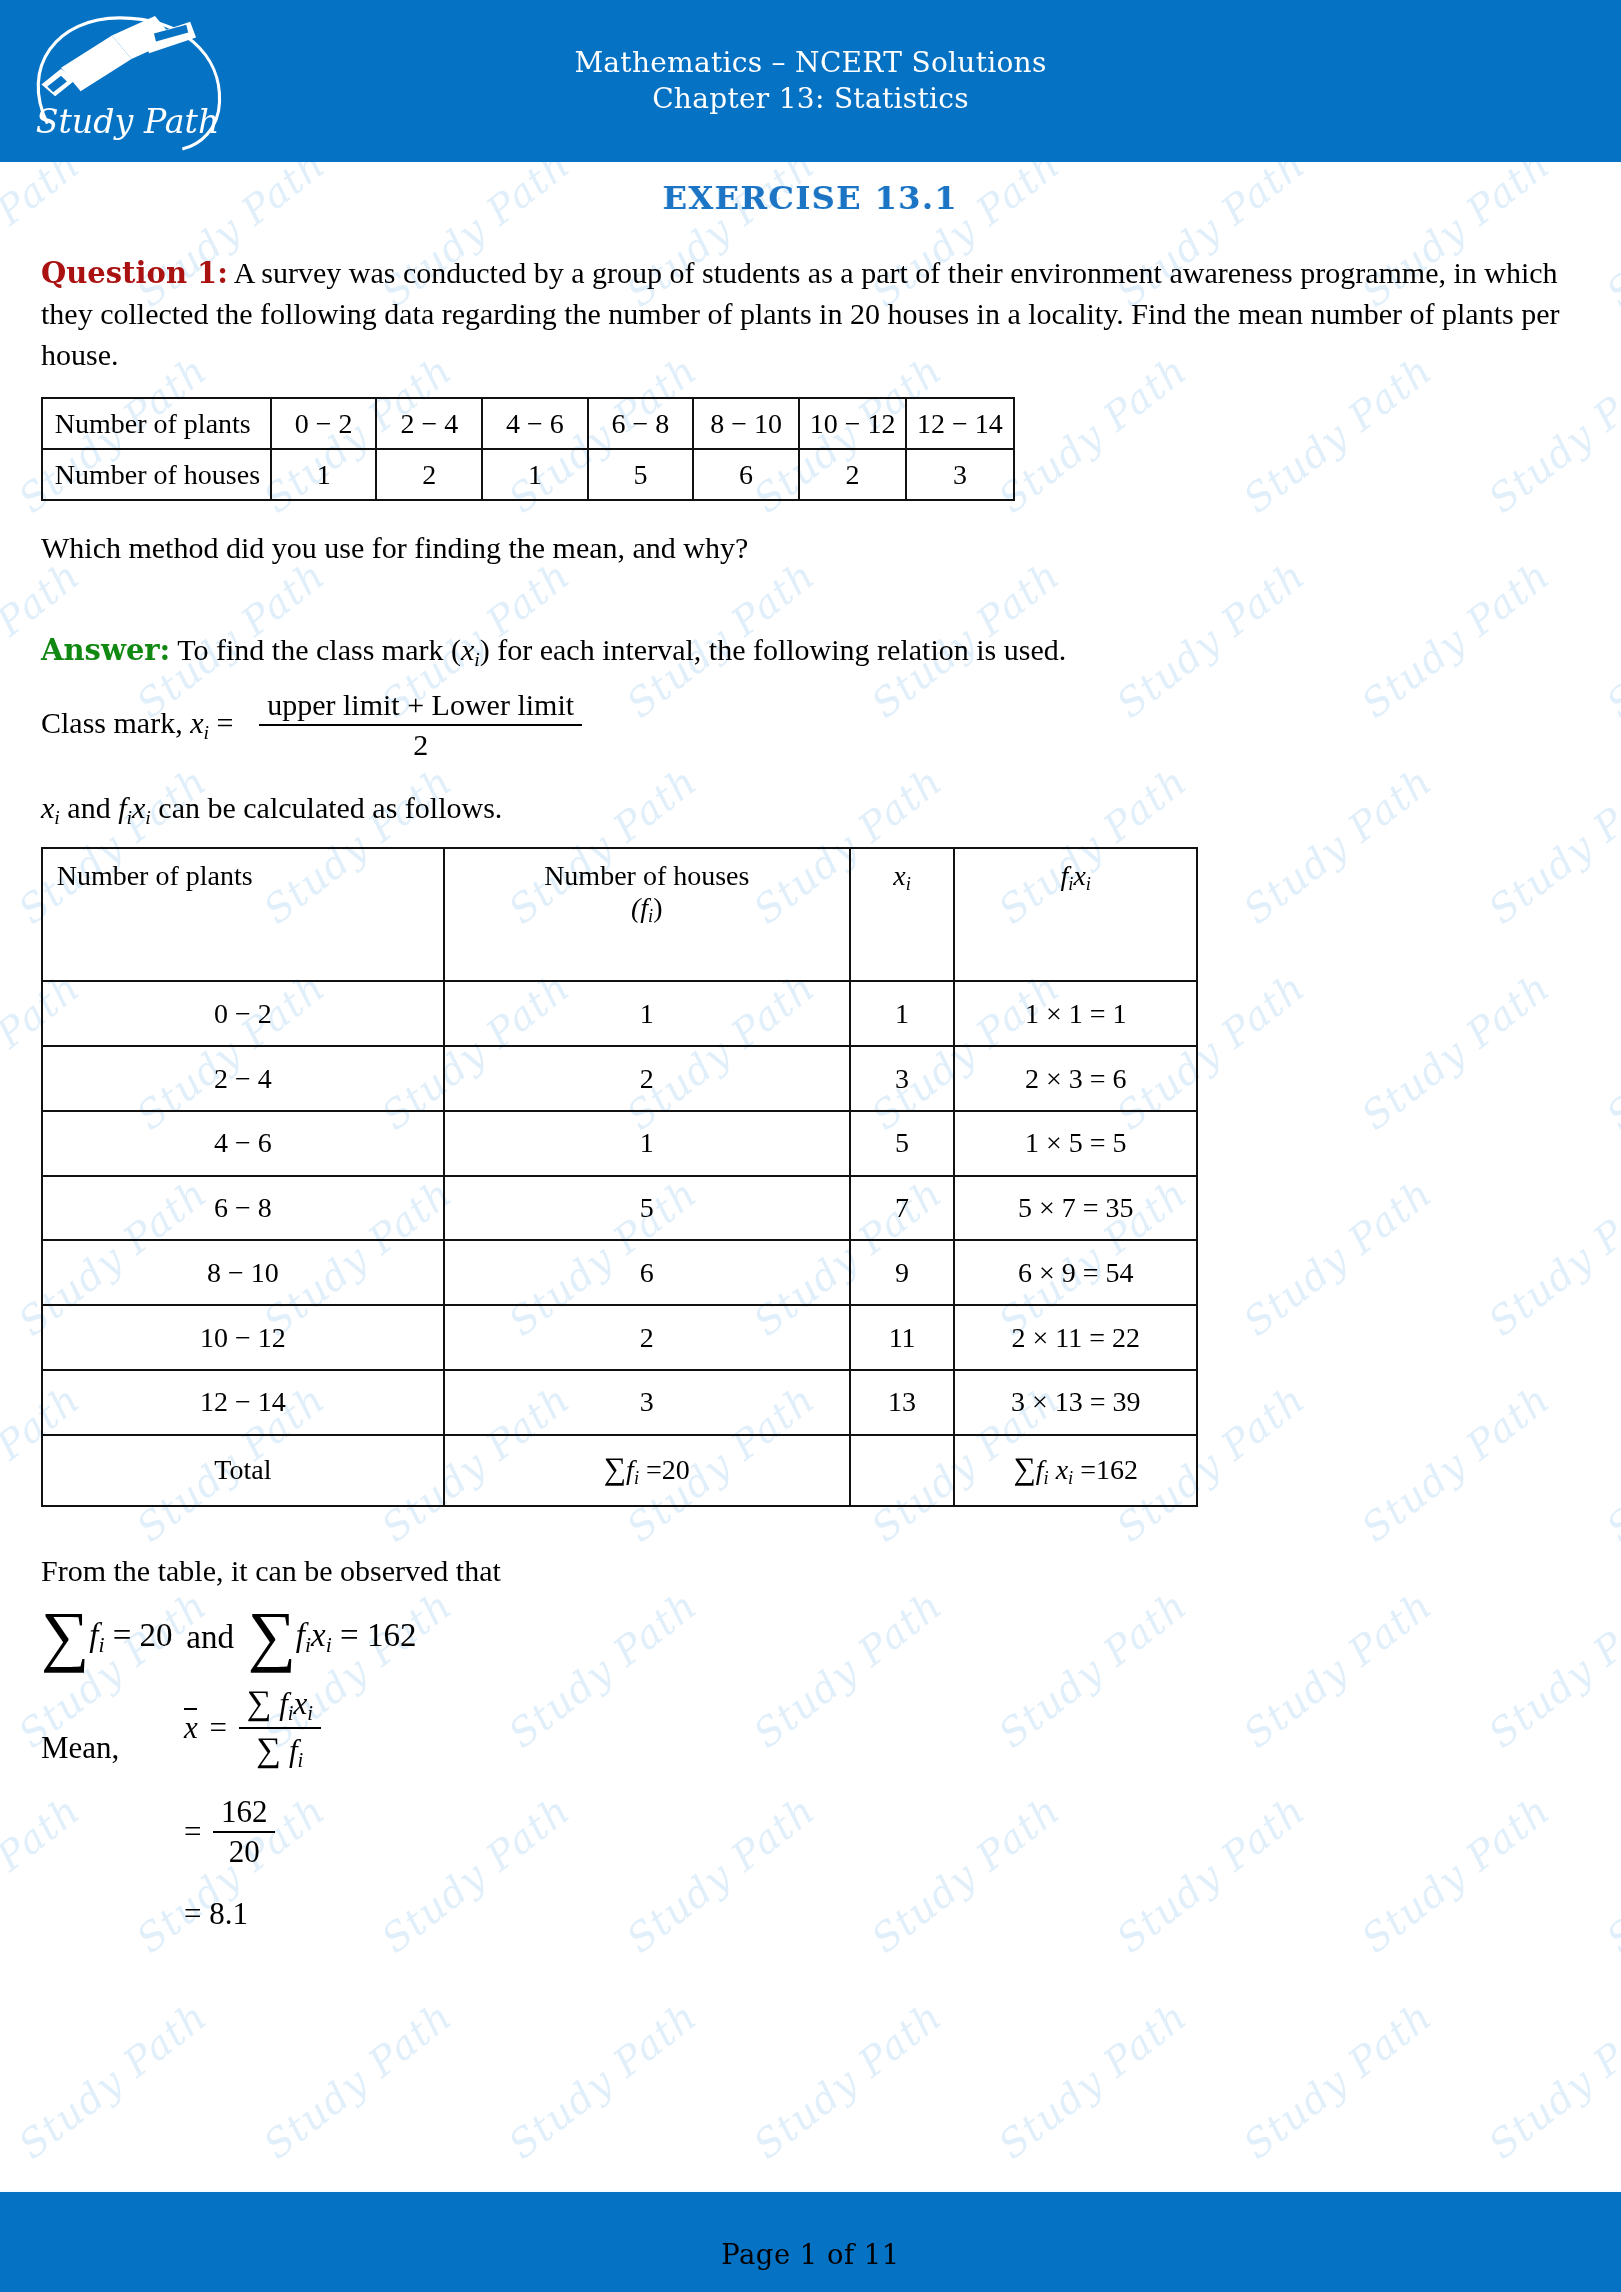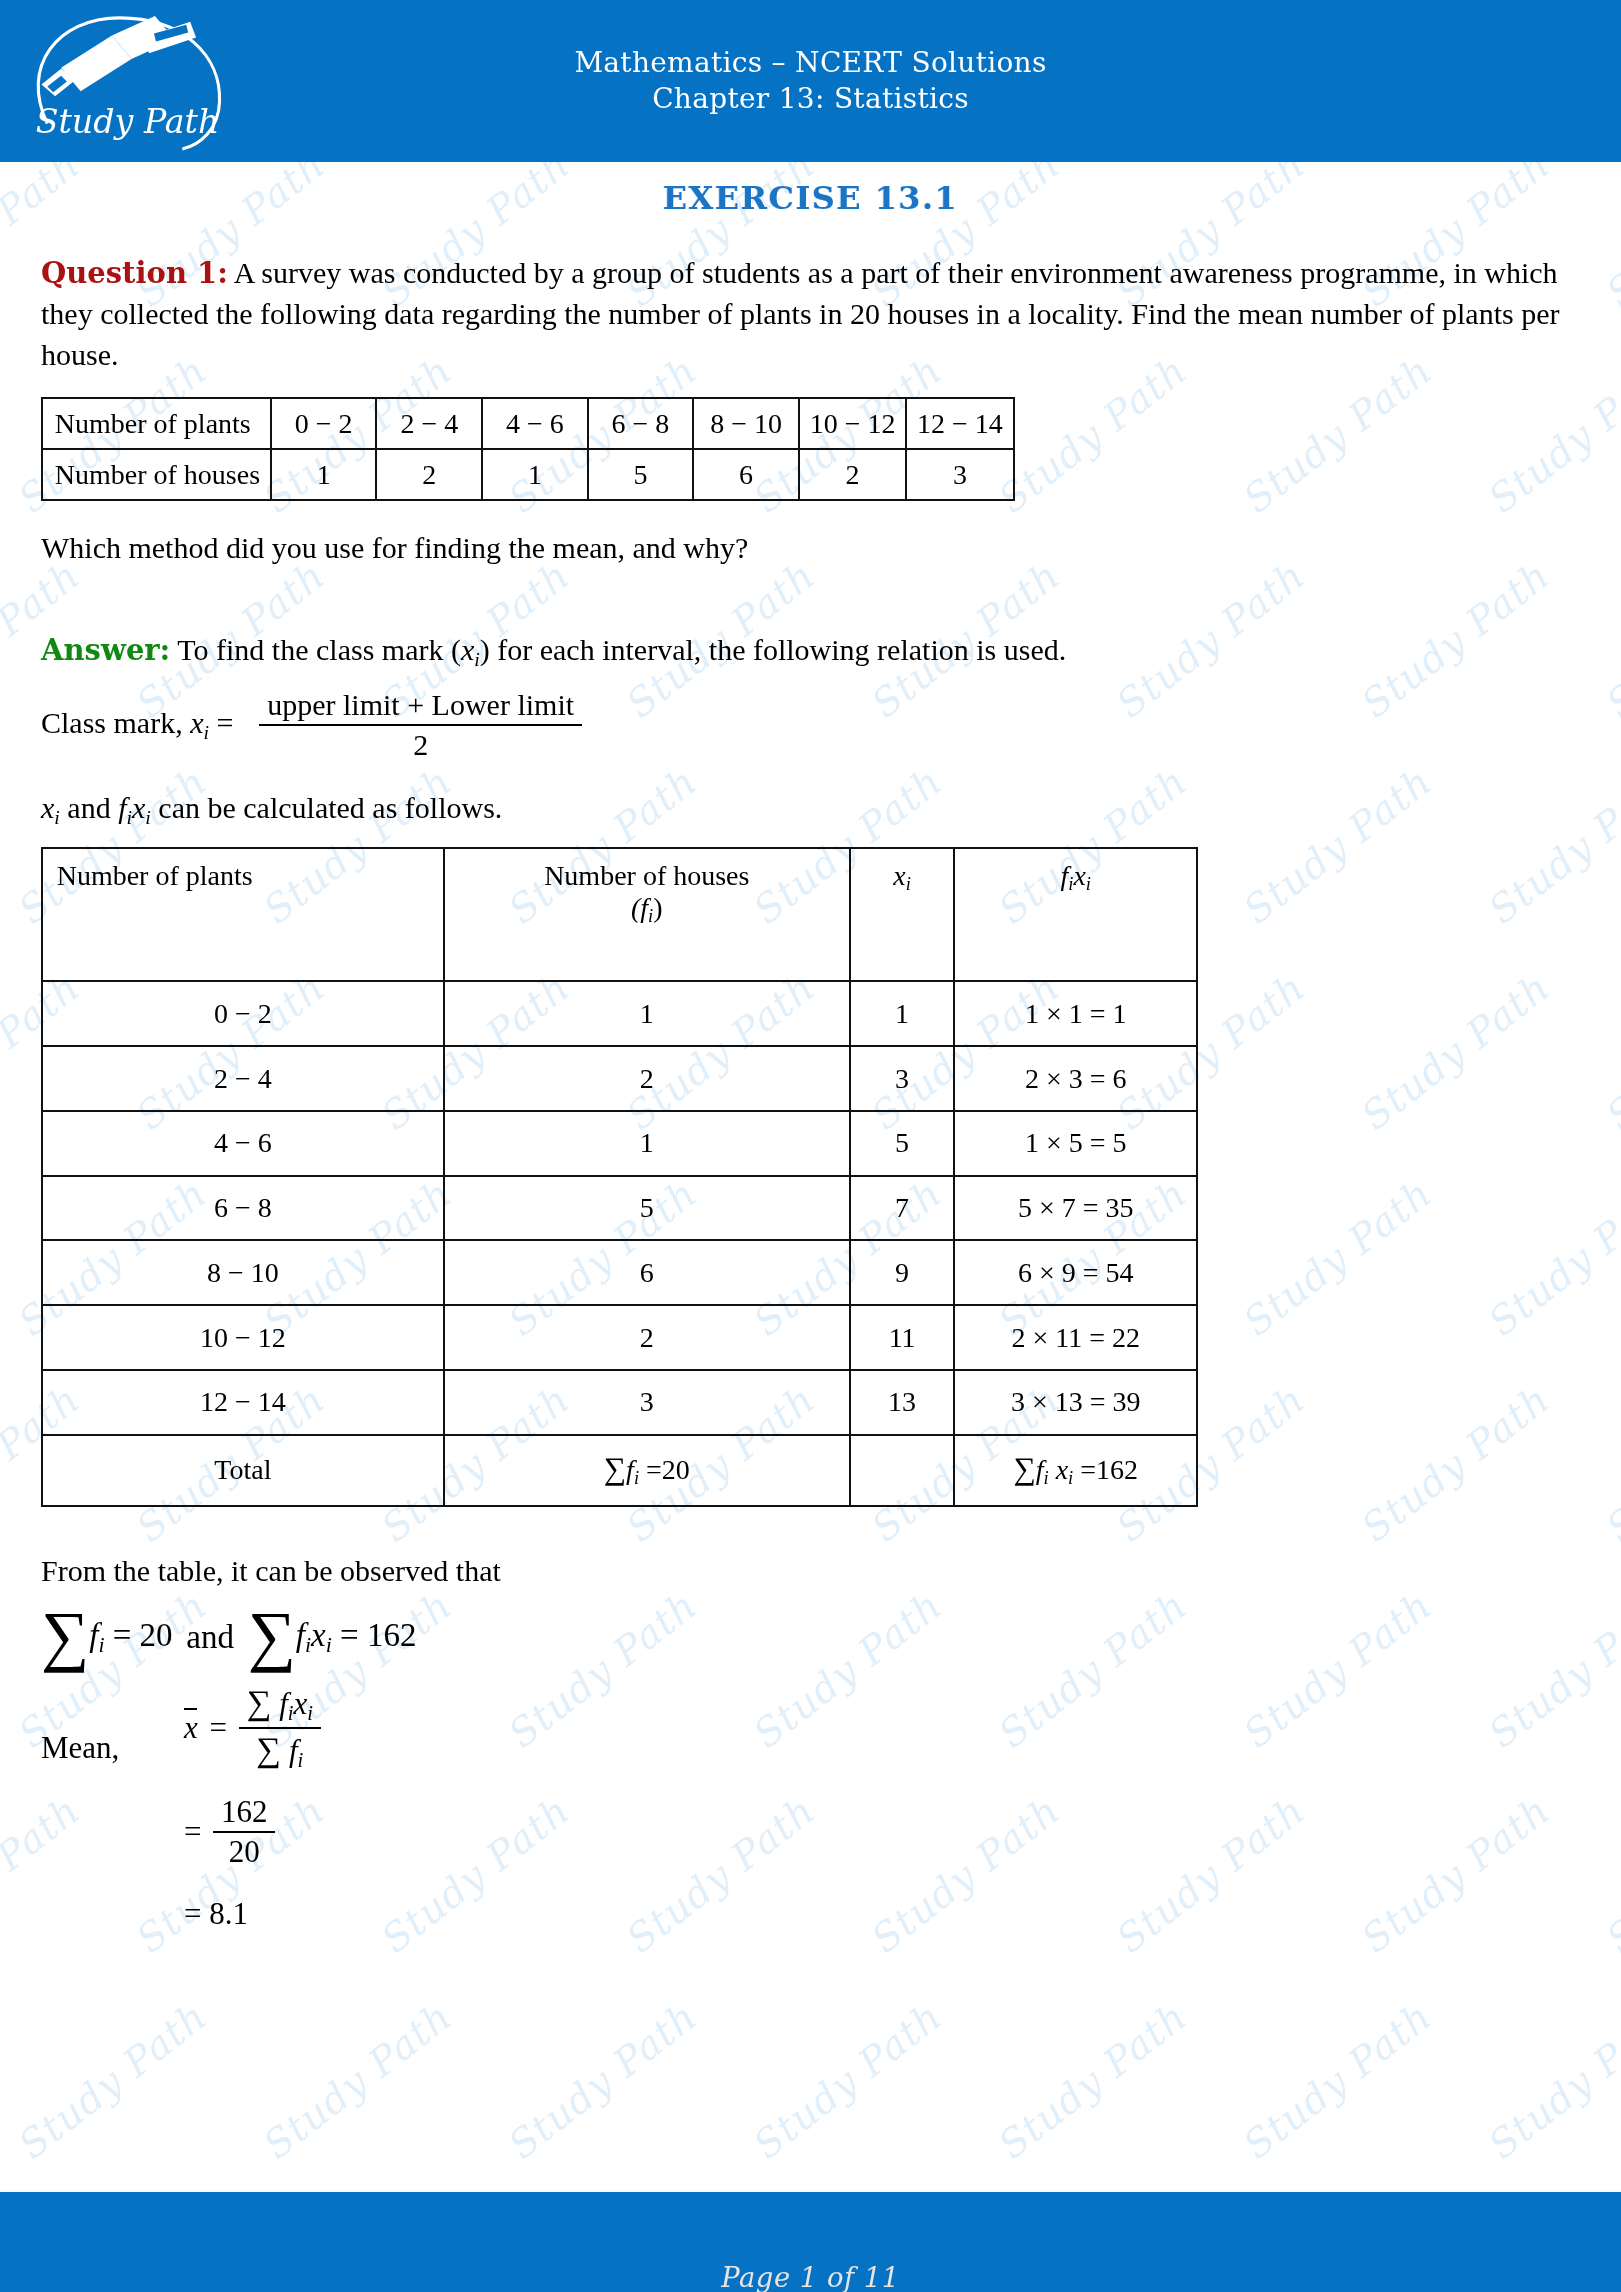--- a/index.html
+++ b/index.html
@@ -193,27 +193,26 @@
   .mean-row .mean-word { width: 143px; margin-top: 40px; }
   .mean-row .eqpart { display: flex; align-items: center; gap: 11.8px; }
   .mean-indent { padding-left: 143px; }
 
   
   .footer {
     position: absolute;
     left: 0; right: 0; bottom: 0;
     height: 101px;
     background: #0672C4;
-    color: #e5e5e5;
+    color: #000000;
     display: flex;
-    align-items: flex-end;
+    align-items: center;
     justify-content: center;
     z-index: 3;
     border-top: 2.9px solid #f7fbff;
-    font-style: italic;
   }
   .footer-text {
     font-family: "DejaVu Serif", serif;
     font-size: 27.4px;
     margin-top: 23.5px;
     letter-spacing: 0.5px;
   }
 </style>
 </head>
 <body>

